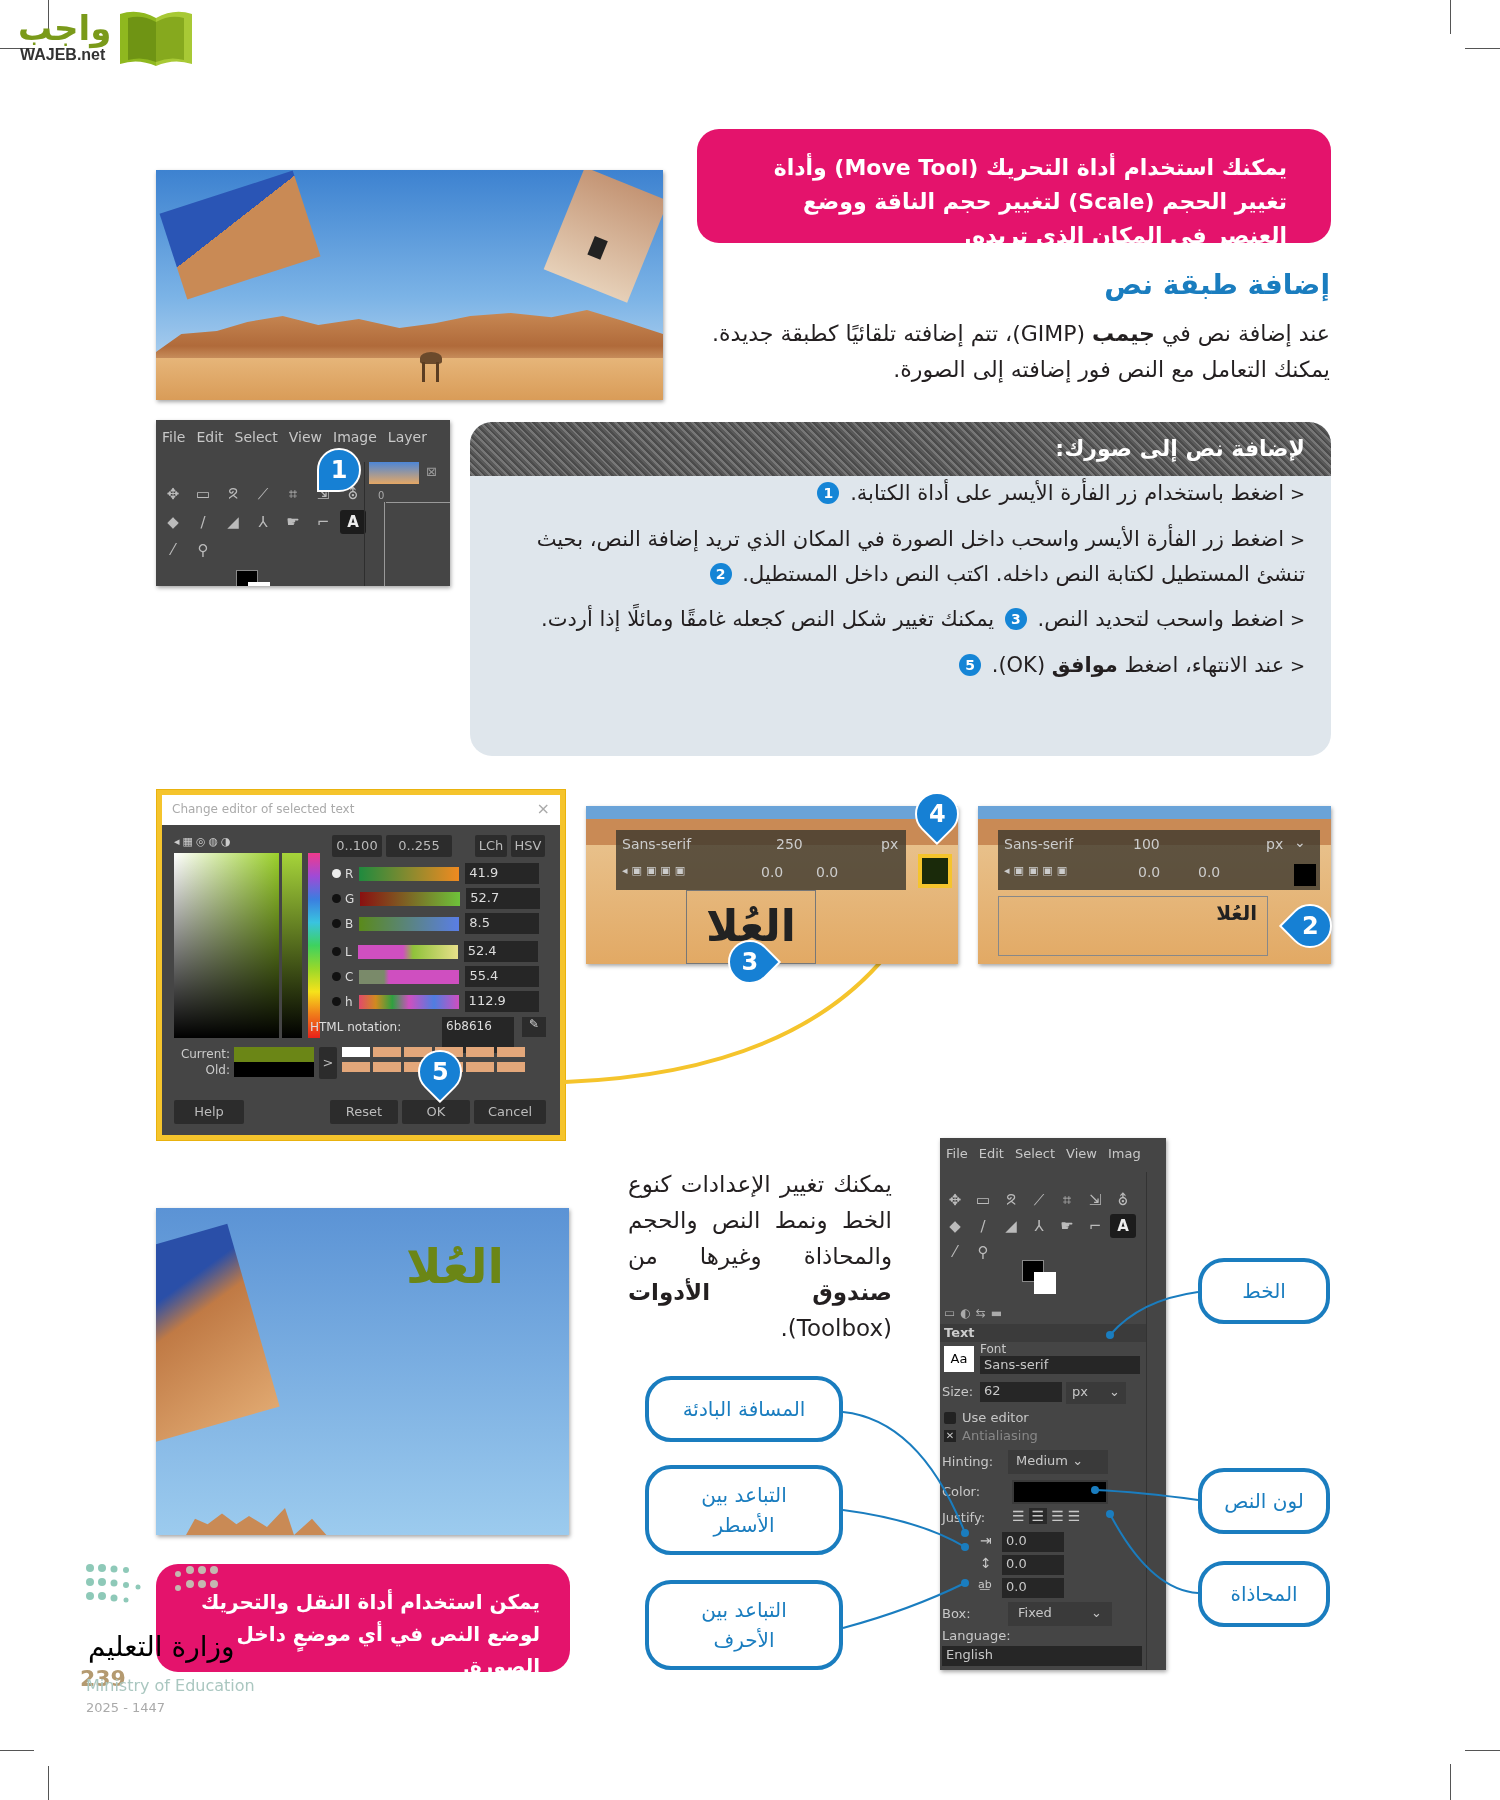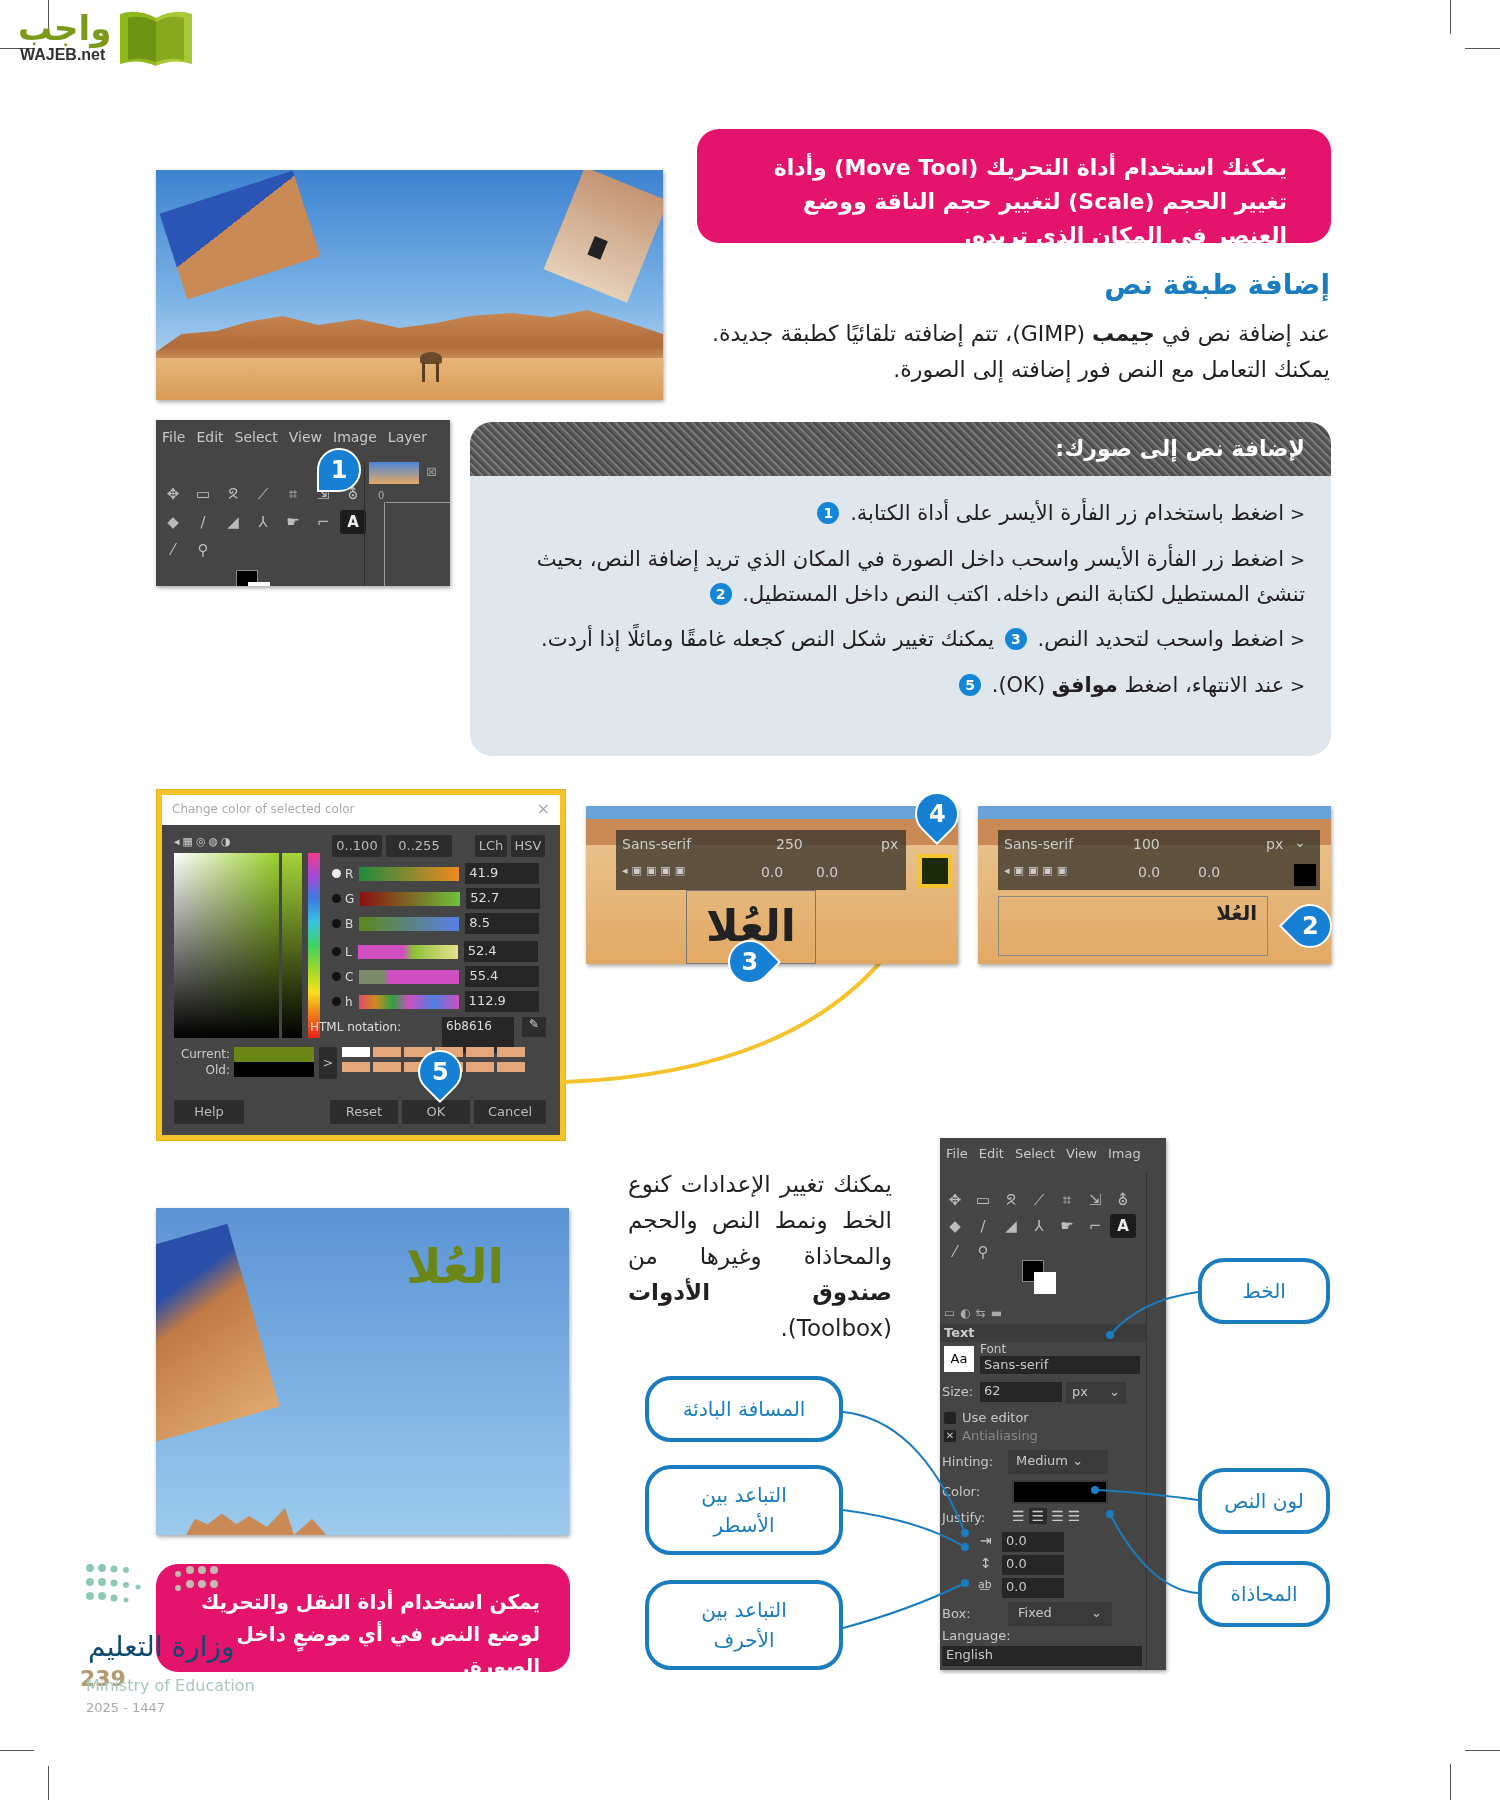--- a/index.html
+++ b/index.html
@@ -27,21 +27,21 @@
 .sand{position:absolute;left:0;right:0;bottom:0;background:linear-gradient(180deg,#e6b579,#d99c58)}
 
 .gimp{background:#454545;color:#c8c8c8;font-family:"DejaVu Sans",sans-serif}
 .menu span{margin-right:11px}
 .tool-grid{display:grid;grid-template-columns:repeat(7,26px);gap:4px}
 .tool{height:24px;display:flex;align-items:center;justify-content:center;font-size:15px;color:#bbb}
 .tool.active{background:#1c1c1c;color:#eee;font-weight:bold;border-radius:3px}
 
 .steps{left:470px;top:422px;width:861px;height:334px;background:#dfe6ec;border-radius:22px;overflow:hidden}
 .steps-head{height:54px;background:repeating-linear-gradient(45deg,#5a5a5a 0 2px,#777 2px 4px,#4b4b4b 4px 6px);color:#fff;font-weight:bold;font-size:22px;direction:rtl;text-align:right;padding:14px 26px 0}
-.steps ul{list-style:none;direction:rtl;text-align:right;padding:20px 26px 0 20px}
+.steps ul{list-style:none;direction:rtl;text-align:right;padding:0 26px 0 20px}
 .steps li{font-size:21px;line-height:34px;margin-bottom:11px}
 .steps li:before{content:"< ";font-size:18px}
 .num{display:inline-block;width:22px;height:22px;border-radius:50%;background:#1585d6;color:#fff;font-size:14px;font-weight:bold;text-align:center;line-height:22px;margin:0 4px;vertical-align:2px}
 
 .pin{position:absolute;width:44px;height:44px;border-radius:50% 50% 50% 0;background:#1680d4;color:#fff;font-weight:bold;font-size:24px;display:flex;align-items:center;justify-content:center;border:2px solid #fff}
 .pin span{display:block}
 
 .cdlg{left:157px;top:790px;width:408px;height:350px;border:5px solid #f5c42c;background:#454545;box-shadow:0 0 0 1px #e9b20e}
 .cdlg-title{height:30px;background:#fff;color:#aaa;font-size:12px;padding:7px 10px;position:relative}
 .btnd{background:#2c2c2c;color:#bbb;font-size:13px;text-align:center;border-radius:2px}
@@ -139,21 +139,21 @@
   <ul>
     <li><span>اضغط باستخدام زر الفأرة الأيسر على أداة الكتابة.</span> <span class="num">1</span></li>
     <li><span>اضغط زر الفأرة الأيسر واسحب داخل الصورة في المكان الذي تريد إضافة النص، بحيث تنشئ المستطيل لكتابة النص داخله. اكتب النص داخل المستطيل.</span> <span class="num">2</span></li>
     <li><span>اضغط واسحب لتحديد النص.</span> <span class="num">3</span> <span>يمكنك تغيير شكل النص كجعله غامقًا ومائلًا إذا أردت.</span></li>
     <li><span>عند الانتهاء، اضغط </span><b>موافق</b><span> (OK).</span> <span class="num">5</span></li>
   </ul>
 </div>
 
 <div class="abs cdlg">
   <div class="cdlg-title">
-    <span>Change color of selected color</span>
+    <span>Change editor of selected text</span>
     <span style="position:absolute;right:10px;top:4px;font-size:16px;color:#aaa">×</span>
   </div>
   <div class="abs" style="left:12px;top:40px;font-size:11px;color:#ccc;letter-spacing:3px">◂▦◎◍◑</div>
   <div class="abs" style="left:12px;top:58px;width:105px;height:185px;background:linear-gradient(to bottom,transparent,#000),linear-gradient(to right,#fff,#9bd12a)"></div>
   <div class="abs" style="left:120px;top:58px;width:20px;height:185px;background:linear-gradient(#a6d43a,#000)"></div>
   <div class="abs" style="left:146px;top:58px;width:12px;height:185px;background:linear-gradient(#f03a8c,#a04ad6,#3b7ee0,#39c3e0,#3ed25f,#98d82a,#f6e21b,#f07a1a,#e8211a)"></div>
 
   <div class="abs" style="left:170px;top:40px;display:flex;gap:4px">
     <div class="btnd" style="width:50px;height:22px;line-height:22px">0..100</div>
     <div class="btnd" style="width:66px;height:22px;line-height:22px">0..255</div>
@@ -306,21 +306,21 @@
       <circle cx="110" cy="10" r="4"></circle>
         <circle cx="122" cy="10" r="4"></circle>
         <circle cx="134" cy="10" r="4"></circle>
         <circle cx="98" cy="14" r="3"></circle>
       <circle cx="110" cy="24" r="4"></circle>
         <circle cx="122" cy="24" r="4"></circle>
         <circle cx="134" cy="24" r="4"></circle>
         <circle cx="98" cy="28" r="3"></circle>
     </g>
   </svg>
-  <div class="abs" style="left:8px;top:70px;font-size:28px;color:#0c4a6e;direction:rtl;width:190px;text-align:left">وزارة التعليم</div>
+  <div class="abs" style="left:8px;top:70px;font-size:28px;color:#000000;direction:rtl;width:190px;text-align:left">وزارة التعليم</div>
   <div class="abs" style="left:0;top:106px;font-size:22px;font-weight:bold;color:#b49a70">239</div>
   <div class="abs" style="left:6px;top:116px;font-size:16px;color:#aac7c0;white-space:nowrap">Ministry of Education</div>
   <div class="abs" style="left:6px;top:140px;font-size:13px;color:#aaa">2025 - 1447</div>
 </div>
 
 <div class="abs paratext">
   <span>يمكنك تغيير الإعدادات كنوع الخط ونمط النص والحجم والمحاذاة وغيرها من </span><b>صندوق الأدوات</b><span> (Toolbox).</span>
 </div>
 
 <div class="abs gimp photo" style="left:940px;top:1138px;width:226px;height:532px">

